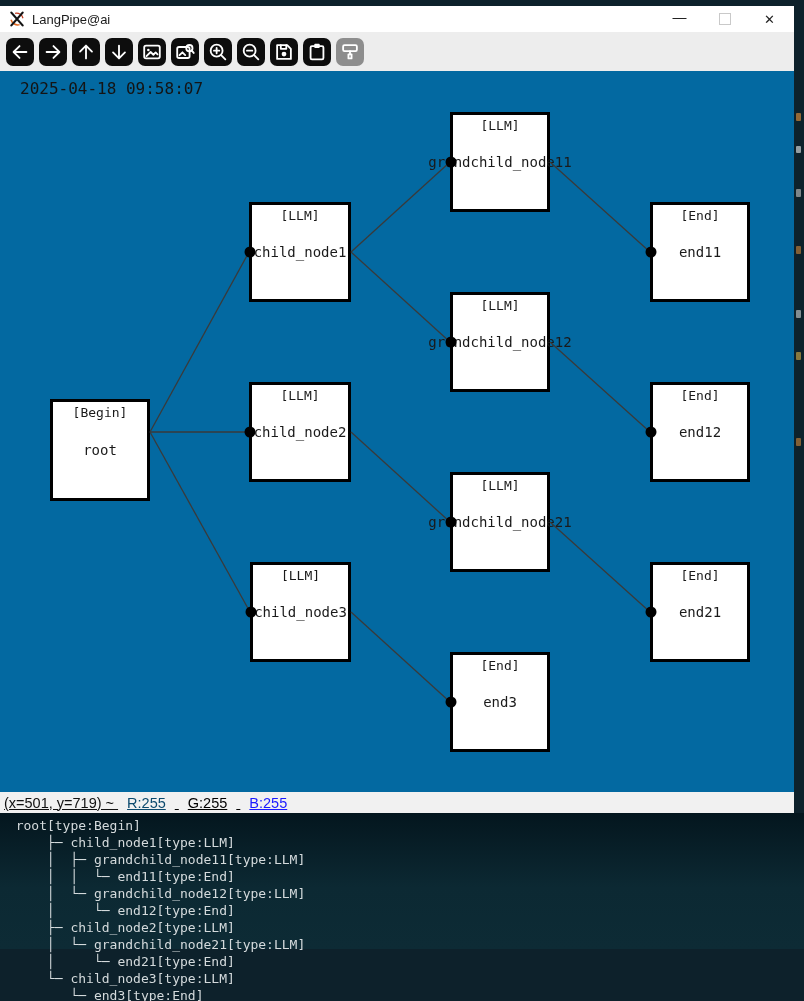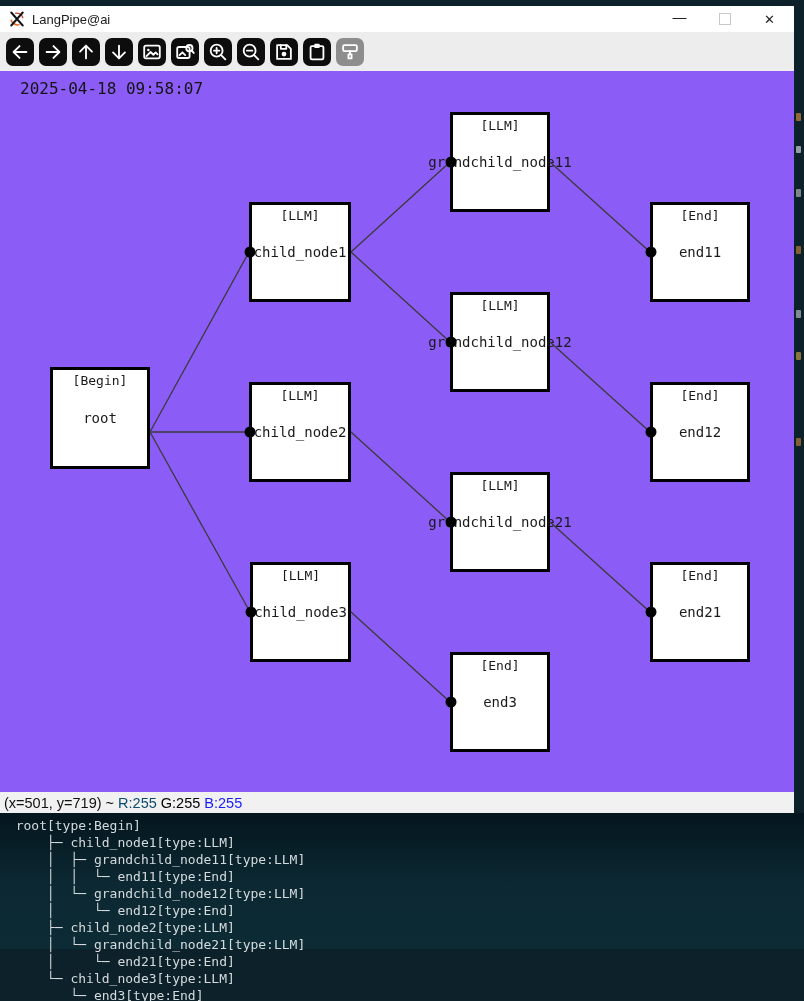--- a/index.html
+++ b/index.html
@@ -18,36 +18,36 @@
   .wbtn{width:45px;height:26px;display:flex;align-items:center;justify-content:center;color:#222;font-size:13px;cursor:default;}
   .wbtn .sq{width:10px;height:10px;border:1px solid #c9c9c9;display:block;}
   .wbtn.min span{position:relative;top:-2px;font-size:14px;}
   
   #toolbar{height:39px;background:#ededed;display:flex;align-items:center;padding-left:6px;}
   .tbtn{width:28px;height:28px;border-radius:7px;background:#0d0d0d;border:none;margin-right:5px;
         display:flex;align-items:center;justify-content:center;padding:0;cursor:pointer;}
   .tbtn.gray{background:#8d8d8d;}
   .tbtn svg{display:block;}
   
-  #canvas{position:relative;height:721px;background:#8b5cf6;overflow:visible;}
+  #canvas{position:relative;height:721px;background:#0369a1;overflow:visible;}
   #timestamp{position:absolute;left:20px;top:8px;font-family:"DejaVu Sans Mono",monospace;
              font-size:16px;color:#141414;letter-spacing:0px;white-space:pre;}
   #graph-svg{position:absolute;left:0;top:0;z-index:2;pointer-events:none;}
   #nodes{position:absolute;left:0;top:0;width:100%;height:100%;z-index:1;}
   .gnode{position:absolute;box-sizing:border-box;border:3px solid #000;background:#fff;}
   .ntype{position:absolute;top:3px;left:50%;transform:translateX(-50%);
          font-family:"DejaVu Sans Mono",monospace;font-size:13px;color:#1a1a1a;white-space:nowrap;}
   .nname{position:absolute;top:50%;left:50%;transform:translate(-50%,-50%);
          font-family:"DejaVu Sans Mono",monospace;font-size:14px;color:#1a1a1a;white-space:nowrap;}
   .edge{stroke:#3a3a3a;stroke-width:1.3;}
   .edot{fill:#000;}
   
   #statusbar{height:21px;background:#f1f1f1;display:flex;align-items:center;
              font-size:14.5px;padding-left:4px;white-space:pre;}
-  #statusbar span{margin-right:0;}
+  #statusbar span{margin-right:9px;text-decoration:underline;}
   
   #terminal{position:absolute;left:0;top:813px;width:804px;height:136px;
             background:linear-gradient(180deg,#04161e 0%,#0c2933 55%,#0d2b35 100%);}
   #tree{margin:0;padding:4px 0 0 0;font-family:"DejaVu Sans Mono",monospace;
         font-size:13px;line-height:17px;color:#d4dadc;white-space:pre;}
   
   .bg-speck{position:absolute;border-radius:1px;}
 </style>
 </head>
 <body>
@@ -142,21 +142,21 @@
           <rect x="4.5" y="4.5" width="15" height="6.5" rx="1.5"></rect>
           <path d="M12 11v3.5"></path>
           <rect x="10.3" y="14.5" width="3.4" height="4.5"></rect>
         </svg>
       </button>
     </div>
 
   <div id="canvas">
     <div id="timestamp">2025-04-18 09:58:07</div>
     <div id="nodes">
-        <div class="gnode" style="left: 50px; top: 296px; width: 100px; height: 102px;">
+        <div class="gnode" style="left: 50px; top: 328px; width: 100px; height: 102px;">
           <span class="ntype">[Begin]</span>
           <span class="nname">root</span>
         </div>
         <div class="gnode" style="left: 249px; top: 131px; width: 102px; height: 100px;">
           <span class="ntype">[LLM]</span>
           <span class="nname">child_node1</span>
         </div>
         <div class="gnode" style="left: 249px; top: 311px; width: 102px; height: 100px;">
           <span class="ntype">[LLM]</span>
           <span class="nname">child_node2</span>

